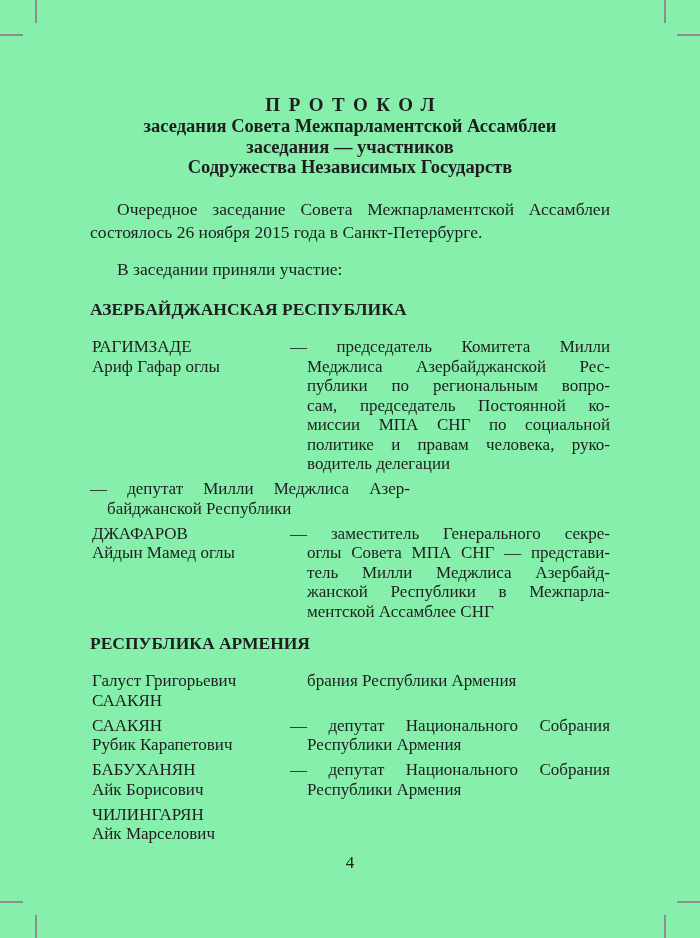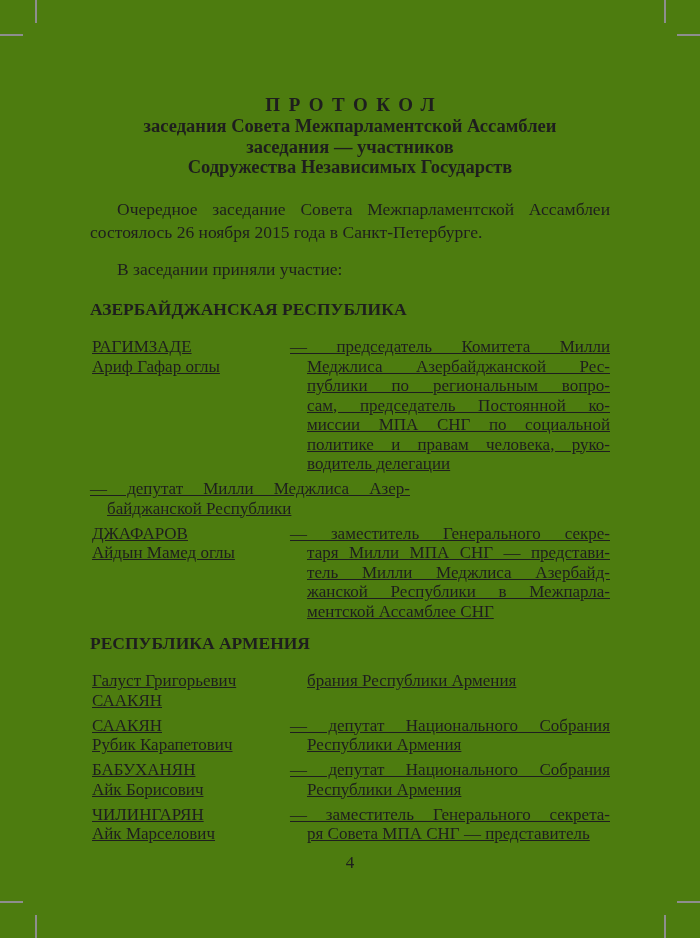--- a/index.html
+++ b/index.html
@@ -1,17 +1,17 @@
 <!DOCTYPE html>
 <html lang="ru"><head>
 <meta charset="utf-8">
 <style>
   html,body{margin:0;padding:0;background:#fff;}
   .page{
-    position:relative;width:700px;height:938px;background:#4d7c0f;
+    position:relative;width:700px;height:938px;background:#86efac;
     font-family:"Liberation Serif","DejaVu Serif",serif;color:#1e1e1e;
     overflow:hidden;
   }
   
   .mark{position:absolute;background:#8e8e8e;}
   .mv{width:1.5px;height:23px;}
   .mh{height:1.5px;width:23px;}
   .m-tl-v{left:35px;top:0;}
   .m-tl-h{left:0;top:34px;}
   .m-tr-v{left:664px;top:0;}
@@ -45,21 +45,21 @@
   #az-heading{top:300px;}
   #am-heading{top:634px;}
 
   .entries{
     position:absolute;left:90px;width:520px;
     font-size:17px;line-height:19.5px;
   }
   #az-entries{top:337px;}
   #am-entries{top:671px;}
 
-  .entry{display:flex;margin-bottom:5.5px;text-decoration:underline;}
+  .entry{display:flex;margin-bottom:5.5px;}
   .names{width:200px;padding-left:2px;box-sizing:border-box;}
   .role{width:320px;}
   .role-line{padding-left:17px;text-align:justify;text-align-last:justify;}
   .role-line.first{text-indent:-17px;}
   .role-line.last{text-align-last:left;}
 
   .pagenum{
     position:absolute;left:90px;top:853px;width:520px;
     text-align:center;font-size:17px;line-height:20px;
   }
@@ -115,21 +115,21 @@
           <div class="role-line last">байджанской Республики</div>
         </div>
       </div>
       <div class="entry">
         <div class="names">
           <div>ДЖАФАРОВ</div>
           <div>Айдын Мамед оглы</div>
         </div>
         <div class="role">
           <div class="role-line first">— заместитель Генерального секре-</div>
-          <div class="role-line">таря Милли МПА СНГ — представи-</div>
+          <div class="role-line">оглы Совета МПА СНГ — представи-</div>
           <div class="role-line">тель Милли Меджлиса Азербайд-</div>
           <div class="role-line">жанской Республики в Межпарла-</div>
           <div class="role-line last">ментской Ассамблее СНГ</div>
         </div>
       </div>
     </div>
 
   <div class="sec-heading" id="am-heading">РЕСПУБЛИКА АРМЕНИЯ</div>
   <div class="entries" id="am-entries">
       <div class="entry">
@@ -159,22 +159,18 @@
         <div class="role">
           <div class="role-line first">— депутат Национального Собрания</div>
           <div class="role-line last">Республики Армения</div>
         </div>
       </div>
       <div class="entry">
         <div class="names">
           <div>ЧИЛИНГАРЯН</div>
           <div>Айк Марселович</div>
         </div>
-        <div class="role">
-          <div class="role-line first">— заместитель Генерального секрета-</div>
-          <div class="role-line last">ря Совета МПА СНГ — представитель</div>
-        </div>
       </div>
     </div>
 
   <div class="pagenum">4</div>
 
 </div>
 
 </body></html>

